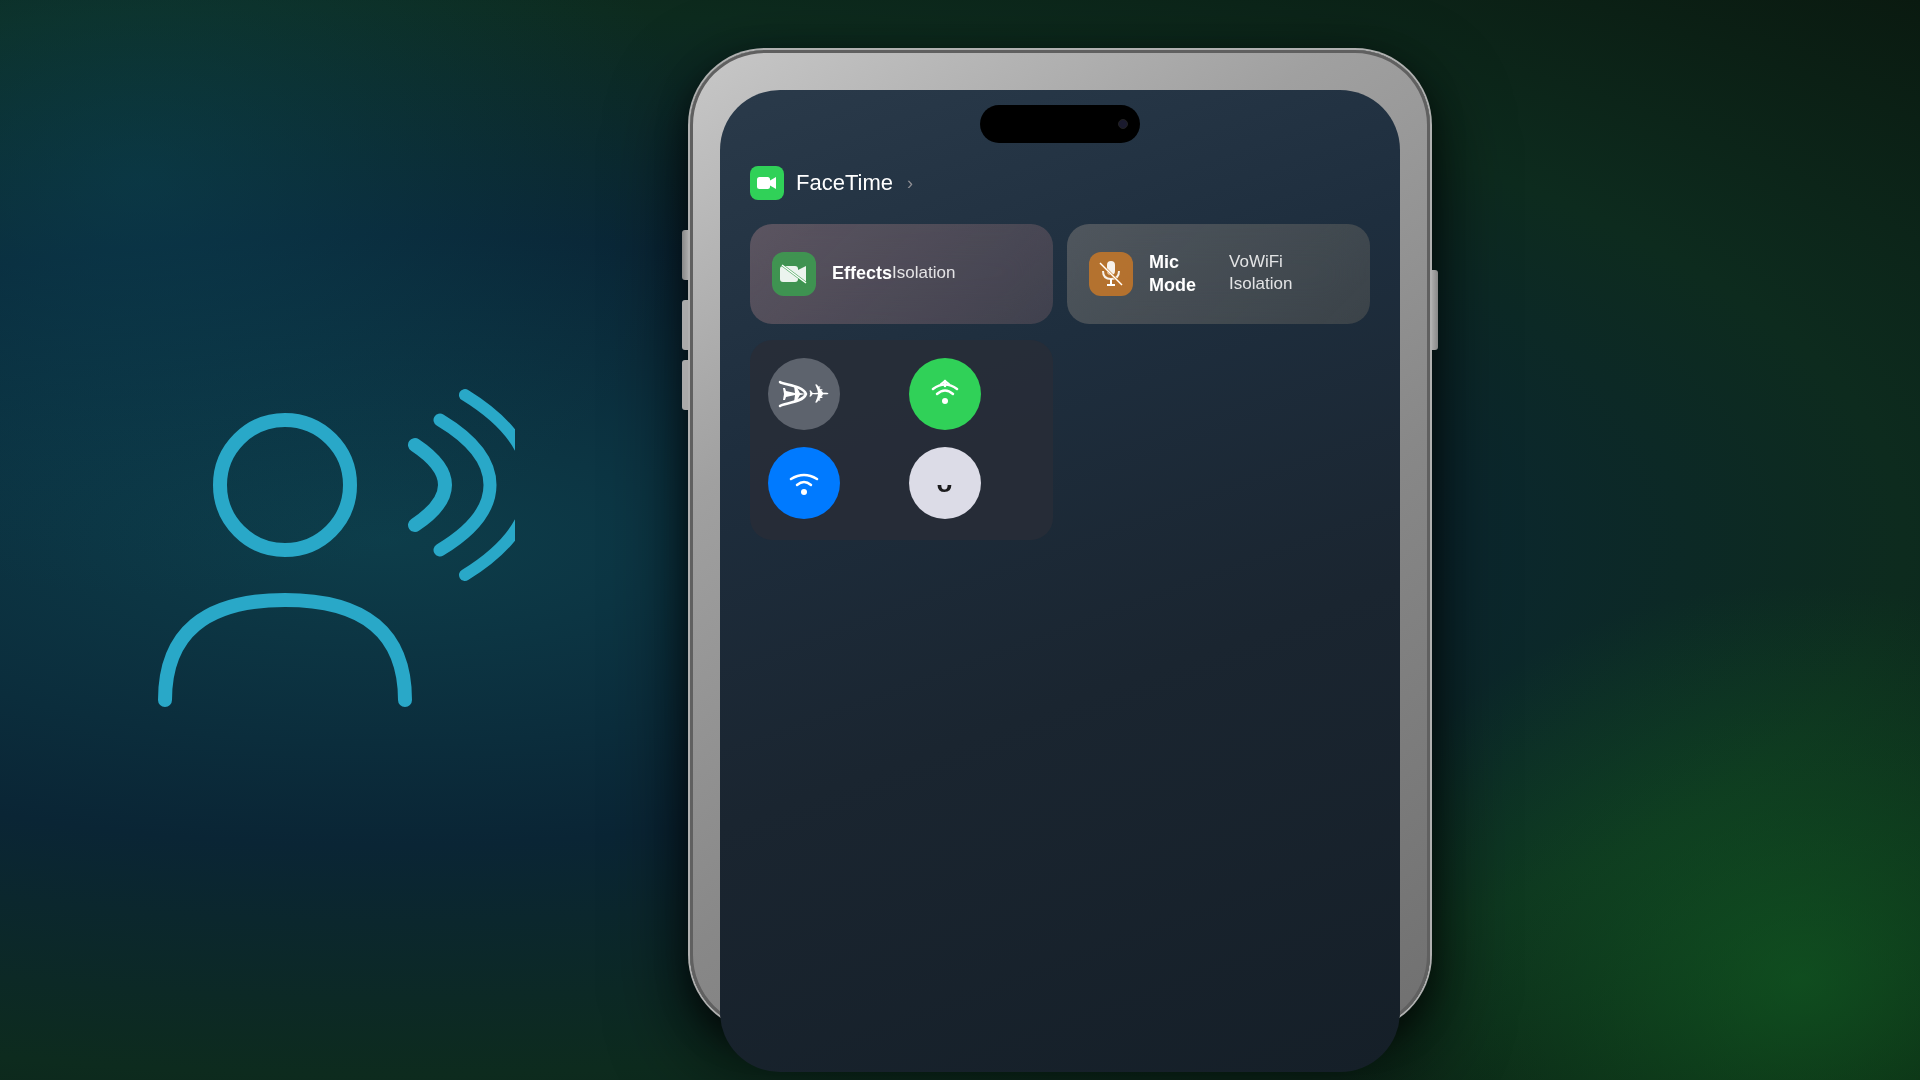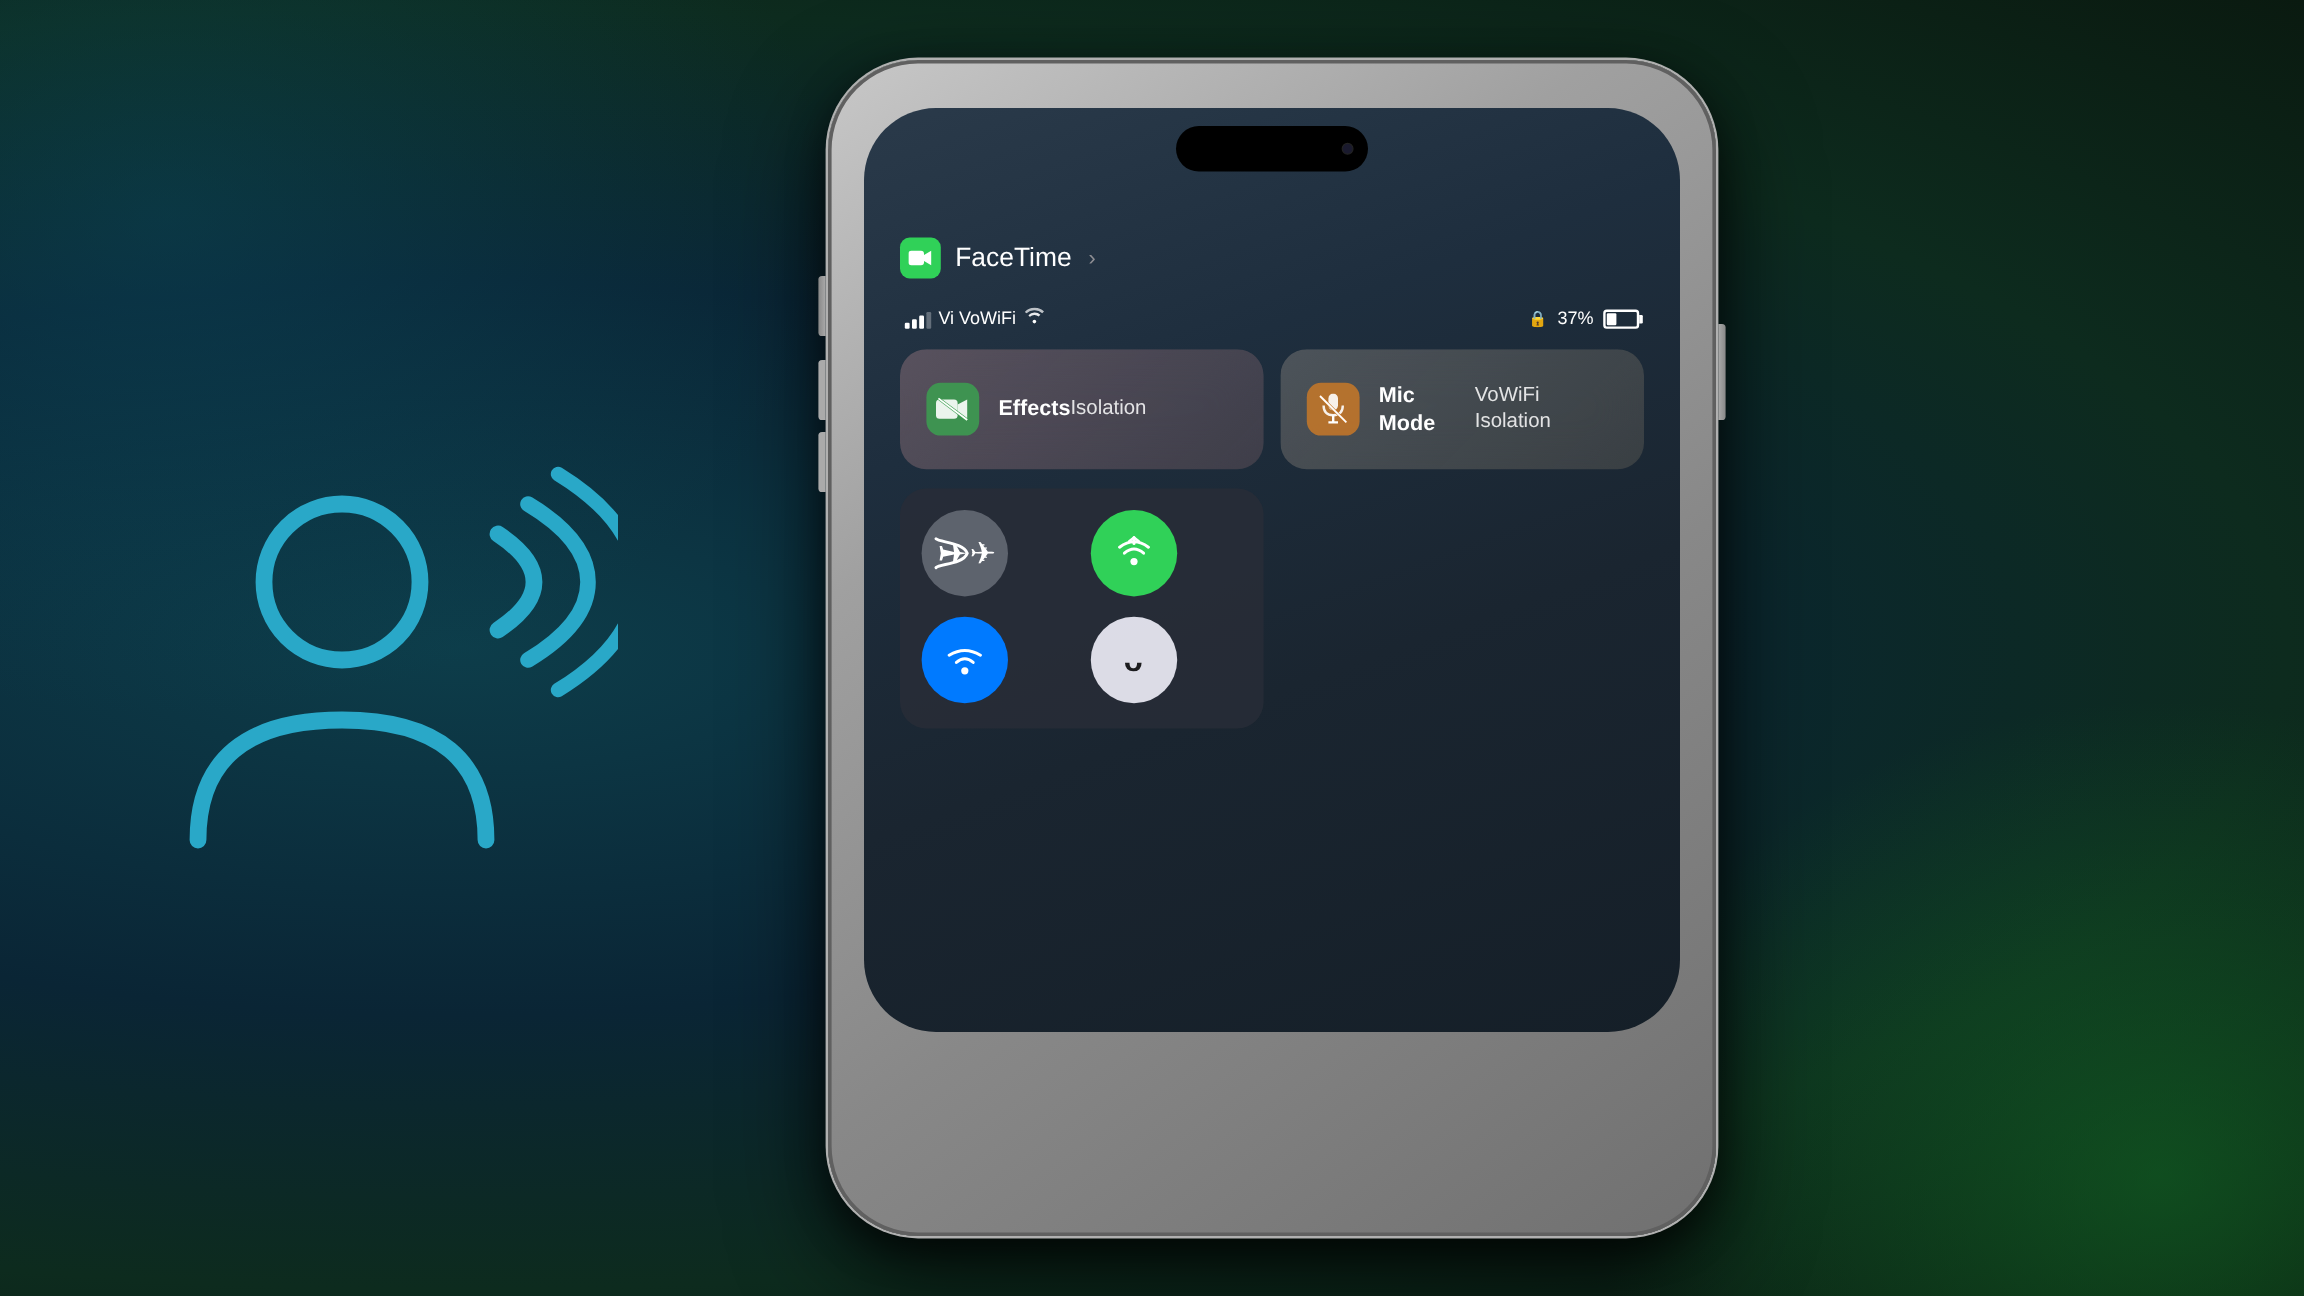--- a/index.html
+++ b/index.html
@@ -100,29 +100,28 @@
       right: -8px;
       top: 220px;
       width: 6px;
       height: 80px;
       background: linear-gradient(to left, #888, #aaa);
       border-radius: 0 3px 3px 0;
     }
 
     .iphone-screen {
       width: 680px;
-      height: 770px;
+      height: 982px;
       background: linear-gradient(160deg, #2a3a4a 0%, #1e2e3e 30%, #1a2530 60%, #151f28 100%);
       border-radius: 60px;
       position: relative;
       overflow: hidden;
       display: flex;
       flex-direction: column;
       align-items: center;
-      gap: 32px;
     }
 
     
     .dynamic-island {
       width: 160px;
       height: 38px;
       background: #000;
       border-radius: 25px;
       margin-top: 15px;
       position: relative;
@@ -491,46 +490,20 @@
           <div class="facetime-icon">
             <svg width="20" height="16" viewBox="0 0 20 16" fill="white">
               <rect x="0" y="2" width="13" height="12" rx="2.5" fill="white"></rect>
               <path d="M13 5.5L19 2v12l-6-3.5V5.5z" fill="white"></path>
             </svg>
           </div>
           <span class="facetime-label">FaceTime</span>
           <span class="facetime-chevron">›</span>
         </div>
 
-        <div class="status-bar">
-          <div class="status-left">
-            <div class="signal-bars">
-              <div class="signal-bar" style="height:5px;"></div>
-              <div class="signal-bar" style="height:8px;"></div>
-              <div class="signal-bar" style="height:11px;"></div>
-              <div class="signal-bar" style="height:14px; background:rgba(255,255,255,0.3);"></div>
-            </div>
-            <span class="carrier-text">Vi VoWiFi</span>
-            <span class="wifi-icon">
-              
-              <svg width="18" height="14" viewBox="0 0 18 14" fill="white">
-                <path d="M9 10.5a1.5 1.5 0 110 3 1.5 1.5 0 010-3z"></path>
-                <path d="M5.5 7.8A5 5 0 019 6.5a5 5 0 013.5 1.3l1.5-1.5A7 7 0 009 4.5a7 7 0 00-5 2.3l1.5 1.5z" opacity="0.9"></path>
-                <path d="M2.5 5A9 9 0 019 2.5a9 9 0 016.5 2.5l1.5-1.5A11 11 0 009 0.5a11 11 0 00-8 3.5L2.5 5z" opacity="0.7"></path>
-              </svg>
-            </span>
-          </div>
-          <div class="status-right">
-            <span style="font-size:13px;color:white;">🔒</span>
-            <span class="battery-pct">37%</span>
-            <div class="battery-icon">
-              <div class="battery-fill"></div>
-            </div>
-          </div>
-        </div>
 
         <div class="tiles-grid">
 
           <div class="tile-effects">
             <div class="tile-icon-effects">
 
               <svg width="28" height="22" viewBox="0 0 28 22" fill="white">
                 <rect x="0" y="3" width="18" height="16" rx="3" fill="white" opacity="0.9"></rect>
                 <path d="M18 7l8-4v16l-8-4V7z" fill="white" opacity="0.9"></path>
 

